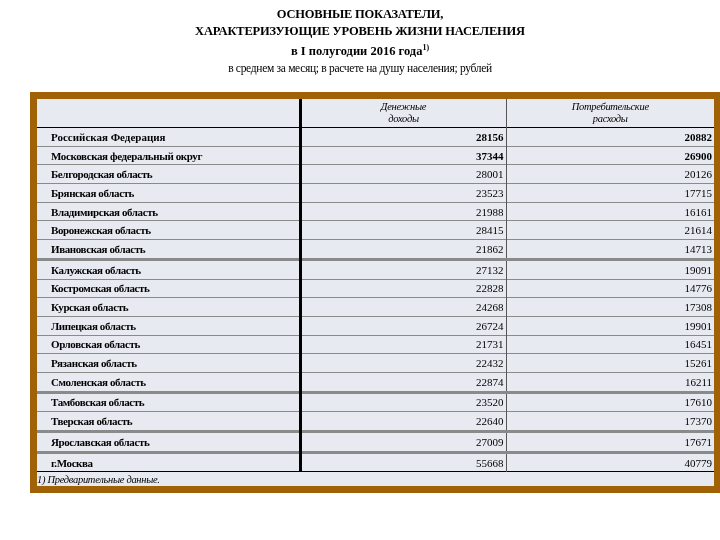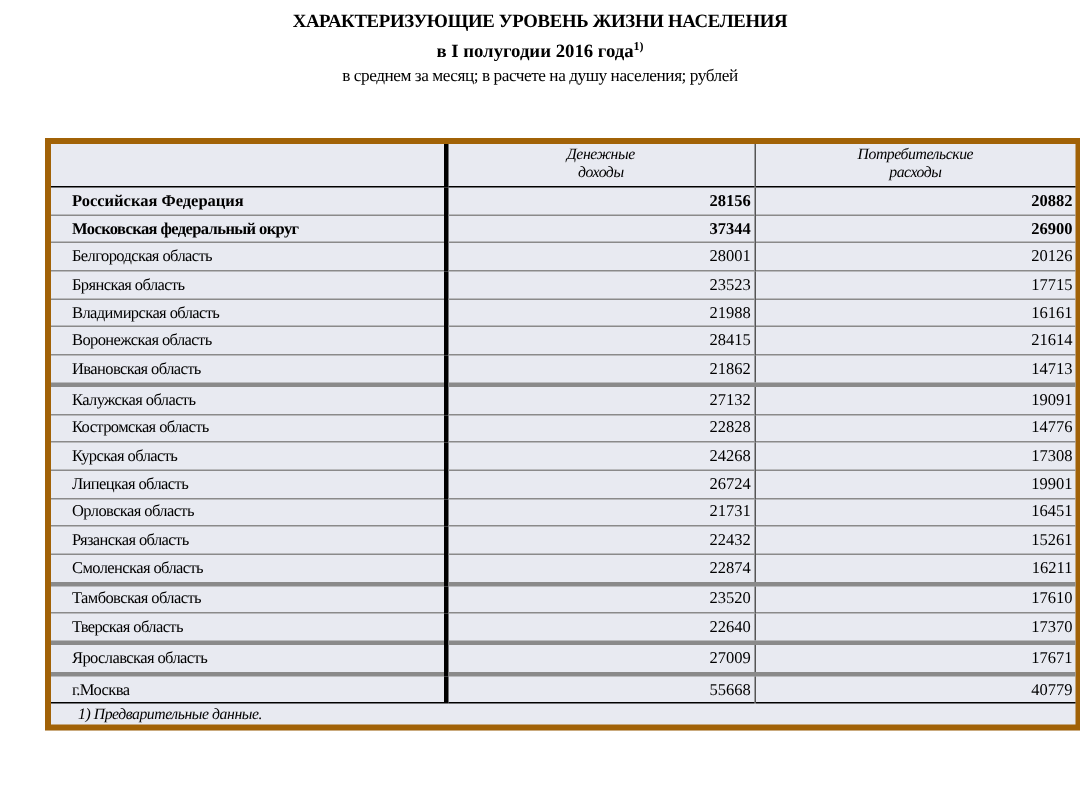--- a/index.html
+++ b/index.html
@@ -8,43 +8,44 @@
     font-family: "Liberation Serif", serif; color: #000;
   }
   .titles { position: absolute; top: 6px; left: 0; width: 720px; text-align: center; }
   .t1, .t2 { font-weight: bold; font-size: 12.5px; line-height: 17px; letter-spacing: -0.2px; }
   .t3 { font-weight: bold; font-size: 12.5px; line-height: 16px; }
   .t3 sup { font-size: 8px; vertical-align: 5px; }
   .t4 { font-family: Liberation Serif, serif; font-size: 11.5px; line-height: 18px; letter-spacing: -0.3px; }
 
   .tbl {
     position: absolute; left: 30px; top: 92px; width: 691px;
-    border: 4px solid #a16207; background: #e8eaf1; box-sizing: border-box;
+    border: 7px solid #a16207; background: #e8eaf1; box-sizing: border-box;
   }
   table { border-collapse: collapse; width: 100%; table-layout: fixed; }
   col.c1 { width: 263px; }
   col.c2 { width: 206px; }
   col.c3 { width: auto; }
   td { padding: 0 2px; font-size: 11px; height: 17.7px; vertical-align: middle; white-space: nowrap; overflow: hidden; }
   tr.hdr td { height: 28px; font-style: italic; text-align: center; font-size: 10.5px; line-height: 12px; letter-spacing: -0.3px; }
   td.c1 { border-right: 3px solid #000; }
   td.c2 { border-right: 1px solid #555; text-align: right; }
   td.c3 { text-align: right; }
   tr.row td { border-top: 1px solid #8a8a8a; }
   tr.row.thick td { border-top: 3px solid #8a8a8a; }
   tr.hdr + tr td { border-top: 1px solid #000; }
-  td.name { padding-left: 14px; letter-spacing: -0.4px; }
+  td.name { padding-left: 14px; letter-spacing: -0.4px; font-weight: bold; }
   tr.bold td { font-weight: bold; }
   tr.bold td.top { padding-left: 14px; }
-  tr.note td { border-top: 1px solid #000; font-style: italic; height: 14px; font-size: 10.5px; padding-left: 18px; letter-spacing: -0.3px; }
+  tr.note td { border-top: 1px solid #000; font-style: italic; height: 14px; font-size: 10.5px; padding-left: 0; letter-spacing: -0.3px; }
 </style>
 </head>
 <body>
 
 <div class="titles">
+  <div class="t1">ОСНОВНЫЕ ПОКАЗАТЕЛИ,</div>
   <div class="t2">ХАРАКТЕРИЗУЮЩИЕ УРОВЕНЬ ЖИЗНИ НАСЕЛЕНИЯ</div>
   <div class="t3"><span>в I полугодии  2016 года</span><sup>1)</sup></div>
   <div class="t4">в среднем за месяц; в расчете на душу населения; рублей</div>
 </div>
 
 <div class="tbl">
   <table>
     <colgroup>
         <col class="c1">
         <col class="c2">

